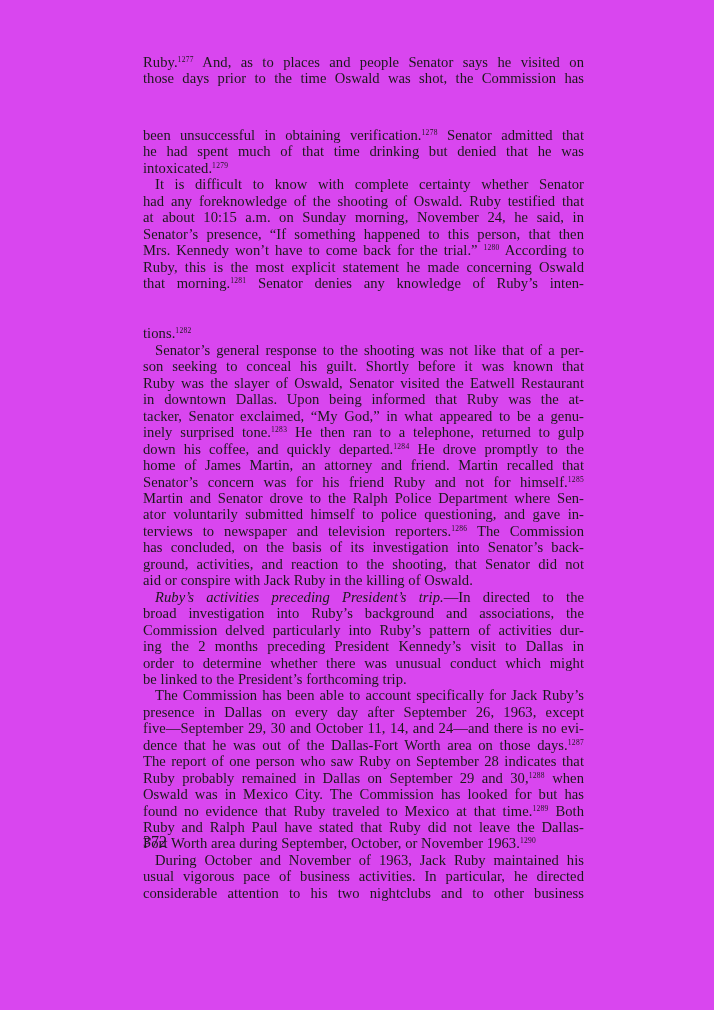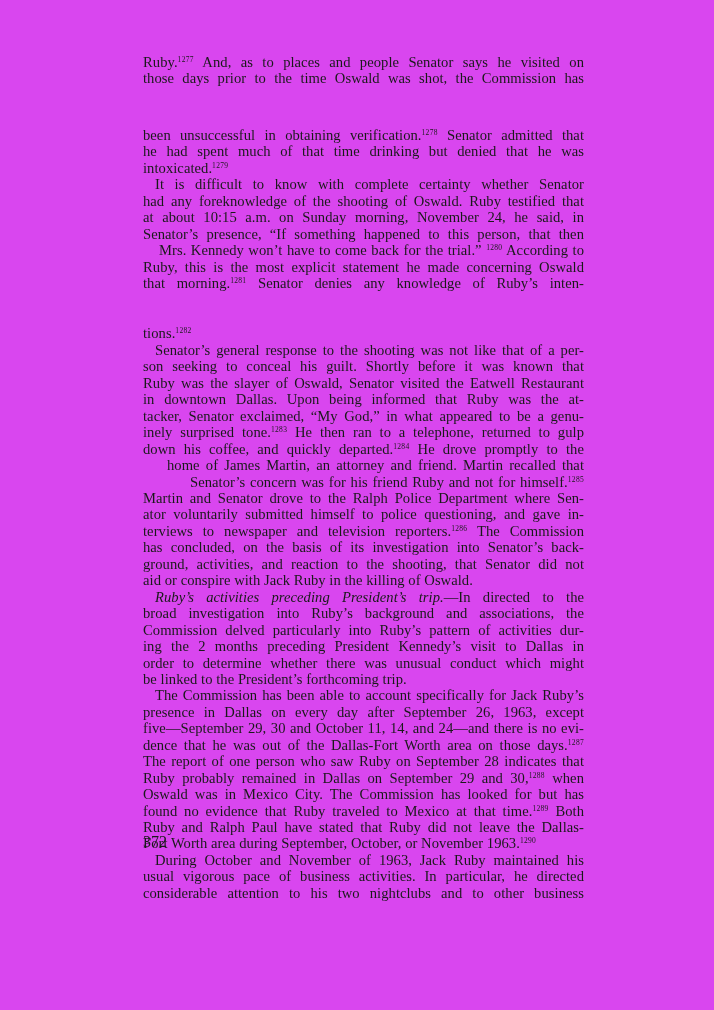--- a/index.html
+++ b/index.html
@@ -79,35 +79,35 @@
         <span class="line" style="white-space: nowrap;"><span>those days prior to the time Oswald was shot, the Commission has</span></span>
         <span class="line" style="white-space: nowrap; margin-top: 40px;"><span>been unsuccessful in obtaining verification.</span><sup class="fn">1278</sup><span>  Senator admitted that</span></span>
         <span class="line" style="white-space: nowrap;"><span>he had spent much of that time drinking but denied that he was</span></span>
         <span class="line last" style="white-space: nowrap;"><span>intoxicated.</span><sup class="fn">1279</sup></span>
       </div>
       <div class="para">
         <span class="line indent" style="white-space: nowrap;"><span>It is difficult to know with complete certainty whether Senator</span></span>
         <span class="line" style="white-space: nowrap;"><span>had any foreknowledge of the shooting of Oswald.  Ruby testified that</span></span>
         <span class="line" style="white-space: nowrap;"><span>at about 10:15 a.m. on Sunday morning, November 24, he said, in</span></span>
         <span class="line" style="white-space: nowrap;"><span>Senator’s presence, “If something happened to this person, that then</span></span>
-        <span class="line" style="white-space: nowrap; margin-left: 16px;"><span>Mrs. Kennedy won’t have to come back for the trial.” </span><sup class="fn">1280</sup><span>  According to</span></span>
+        <span class="line" style="white-space: nowrap;"><span>Mrs. Kennedy won’t have to come back for the trial.” </span><sup class="fn">1280</sup><span>  According to</span></span>
         <span class="line" style="white-space: nowrap;"><span>Ruby, this is the most explicit statement he made concerning Oswald</span></span>
         <span class="line" style="white-space: nowrap;"><span>that morning.</span><sup class="fn">1281</sup><span>  Senator denies any knowledge of Ruby’s inten-</span></span>
         <span class="line last" style="white-space: nowrap; margin-top: 34px;"><span>tions.</span><sup class="fn">1282</sup></span>
       </div>
       <div class="para">
         <span class="line indent" style="white-space: nowrap;"><span>Senator’s general response to the shooting was not like that of a per-</span></span>
         <span class="line" style="white-space: nowrap;"><span>son seeking to conceal his guilt.  Shortly before it was known that</span></span>
         <span class="line" style="white-space: nowrap;"><span>Ruby was the slayer of Oswald, Senator visited the Eatwell Restaurant</span></span>
         <span class="line" style="white-space: nowrap;"><span>in downtown Dallas.  Upon being informed that Ruby was the at-</span></span>
         <span class="line" style="white-space: nowrap;"><span>tacker, Senator exclaimed, “My God,” in what appeared to be a genu-</span></span>
         <span class="line" style="white-space: nowrap;"><span>inely surprised tone.</span><sup class="fn">1283</sup><span>  He then ran to a telephone, returned to gulp</span></span>
         <span class="line" style="white-space: nowrap;"><span>down his coffee, and quickly departed.</span><sup class="fn">1284</sup><span>  He drove promptly to the</span></span>
-        <span class="line" style="white-space: nowrap; margin-left: 24px;"><span>home of James Martin, an attorney and friend.  Martin recalled that</span></span>
-        <span class="line" style="white-space: nowrap; margin-left: 47px;"><span>Senator’s concern was for his friend Ruby and not for himself.</span><sup class="fn">1285</sup></span>
+        <span class="line" style="white-space: nowrap;"><span>home of James Martin, an attorney and friend.  Martin recalled that</span></span>
+        <span class="line" style="white-space: nowrap;"><span>Senator’s concern was for his friend Ruby and not for himself.</span><sup class="fn">1285</sup></span>
         <span class="line" style="white-space: nowrap;"><span>Martin and Senator drove to the Ralph Police Department where Sen-</span></span>
         <span class="line" style="white-space: nowrap;"><span>ator voluntarily submitted himself to police questioning, and gave in-</span></span>
         <span class="line" style="white-space: nowrap;"><span>terviews to newspaper and television reporters.</span><sup class="fn">1286</sup><span>  The Commission</span></span>
         <span class="line" style="white-space: nowrap;"><span>has concluded, on the basis of its investigation into Senator’s back-</span></span>
         <span class="line" style="white-space: nowrap;"><span>ground, activities, and reaction to the shooting, that Senator did not</span></span>
         <span class="line last" style="white-space: nowrap;"><span>aid or conspire with Jack Ruby in the killing of Oswald.</span></span>
       </div>
       <div class="para">
         <span class="line indent" style="white-space: nowrap;"><span class="italic-head">Ruby’s activities preceding President’s trip.</span><span>—In directed to the</span></span>
         <span class="line" style="white-space: nowrap;"><span>broad investigation into Ruby’s background and associations, the</span></span>

